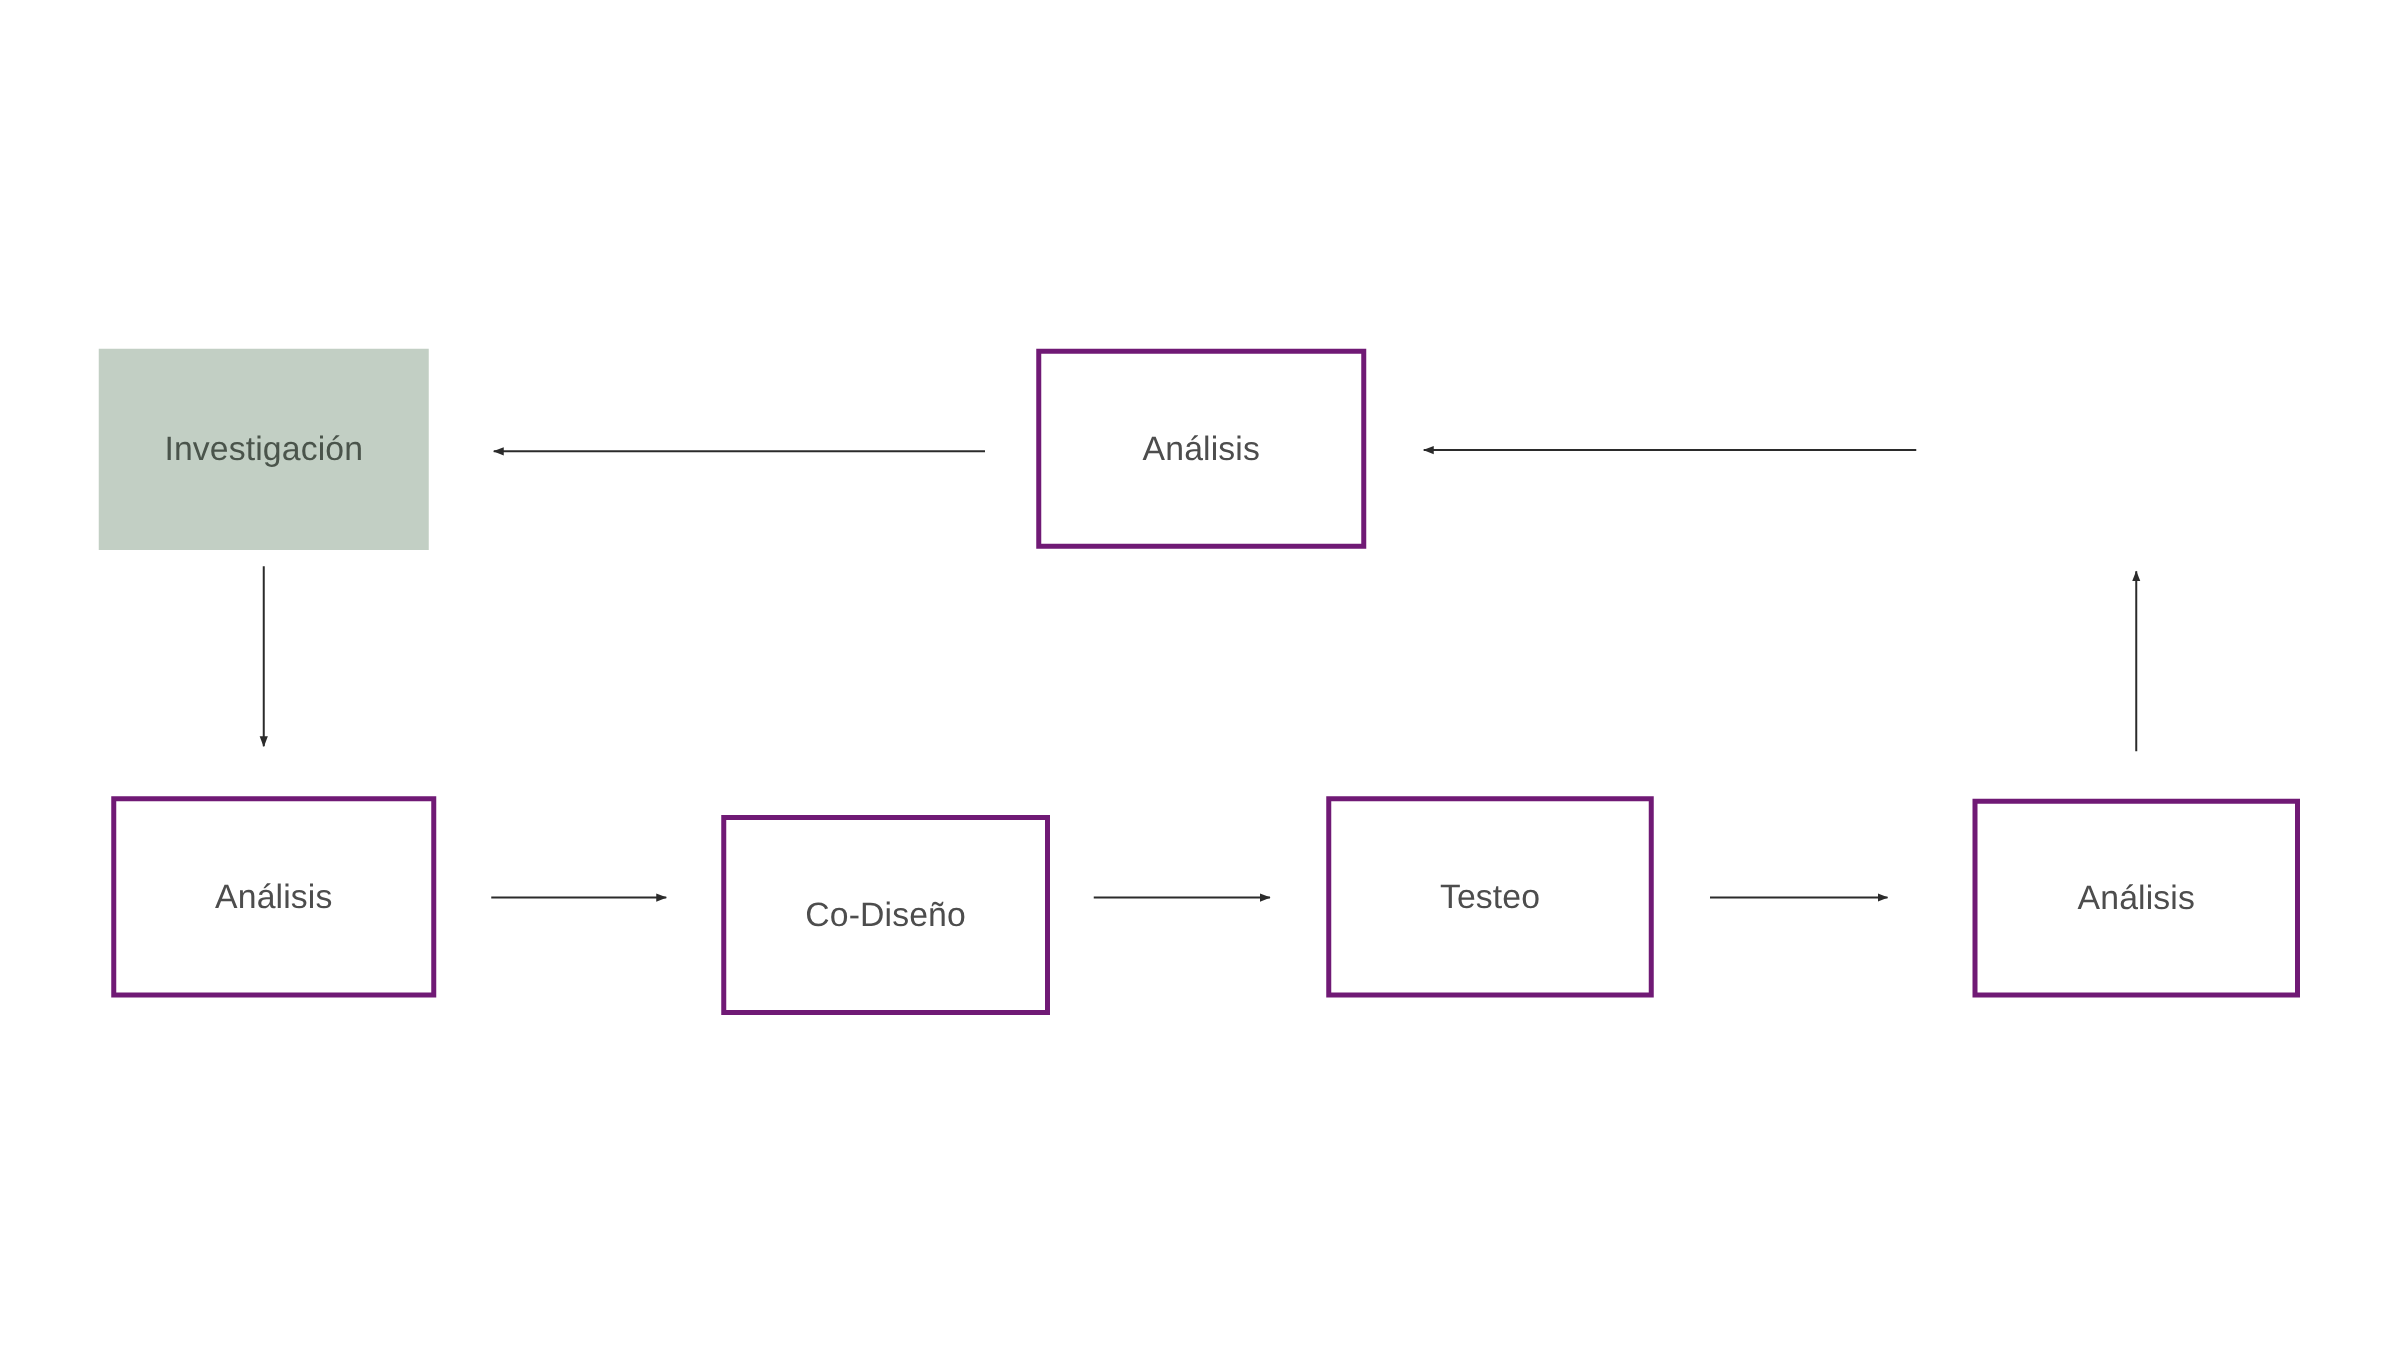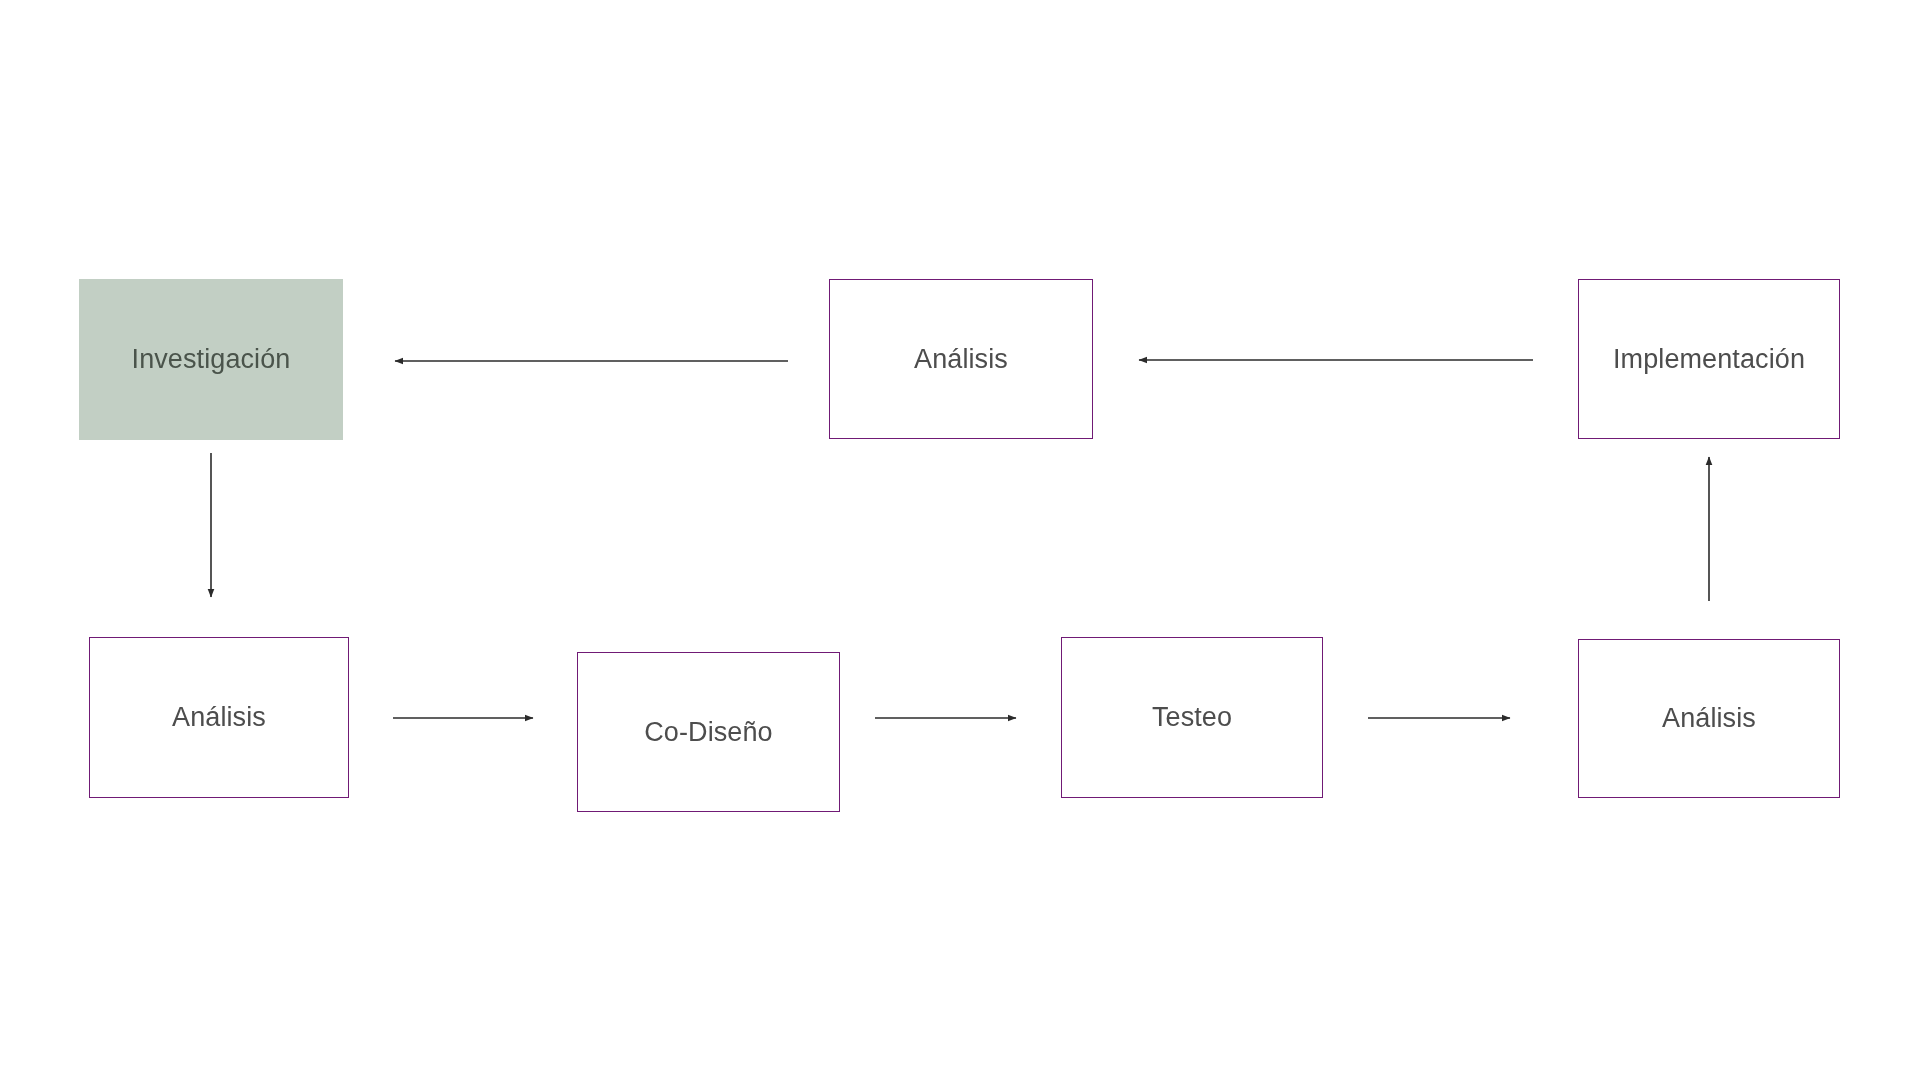--- a/index.html
+++ b/index.html
@@ -19,21 +19,21 @@
     height: 1080px;
     background: #ffffff;
   }
   .node {
     position: absolute;
     box-sizing: border-box;
     display: flex;
     align-items: center;
     justify-content: center;
     background: #ffffff;
-    border: 1px solid #701a75;
+    border: 4px solid #701a75;
   }
   .node.filled {
     background: #c2cfc4;
     border: none;
   }
   .node-label {
     font-family: "Liberation Sans", sans-serif;
     font-size: 27px;
     line-height: 1;
     color: #4d4d4d;
@@ -76,23 +76,20 @@
   </svg>
 
   <div class="node filled" style="left:79px; top:279px; width:264px; height:161px;">
     <span class="node-label">Investigación</span>
   </div>
 
   <div class="node" style="left:829px; top:279px; width:264px; height:160px;">
     <span class="node-label">Análisis</span>
   </div>
 
-  <div class="node" style="left:1578px; top:279px; width:262px; height:160px;">
-    <span class="node-label">Implementación</span>
-  </div>
 
   <div class="node" style="left:89px; top:637px; width:260px; height:161px;">
     <span class="node-label">Análisis</span>
   </div>
 
   <div class="node" style="left:577px; top:652px; width:263px; height:160px;">
     <span class="node-label">Co-Diseño</span>
   </div>
 
   <div class="node" style="left:1061px; top:637px; width:262px; height:161px;">

